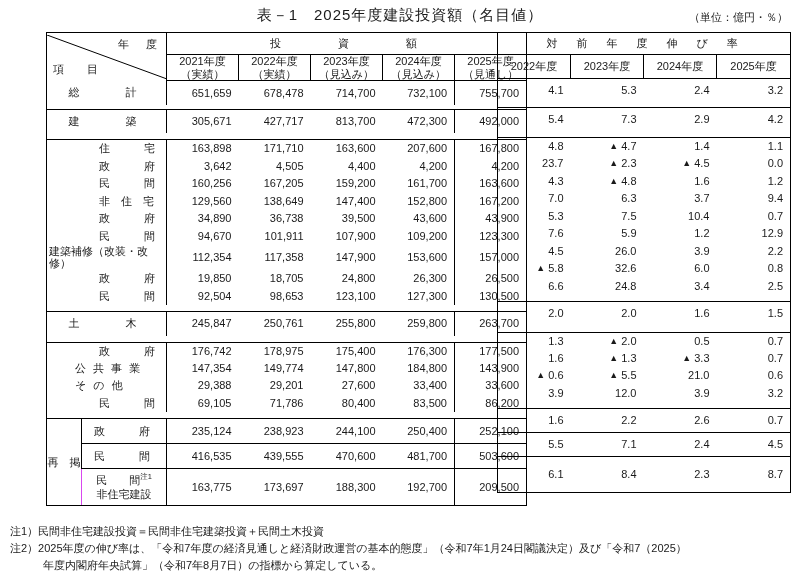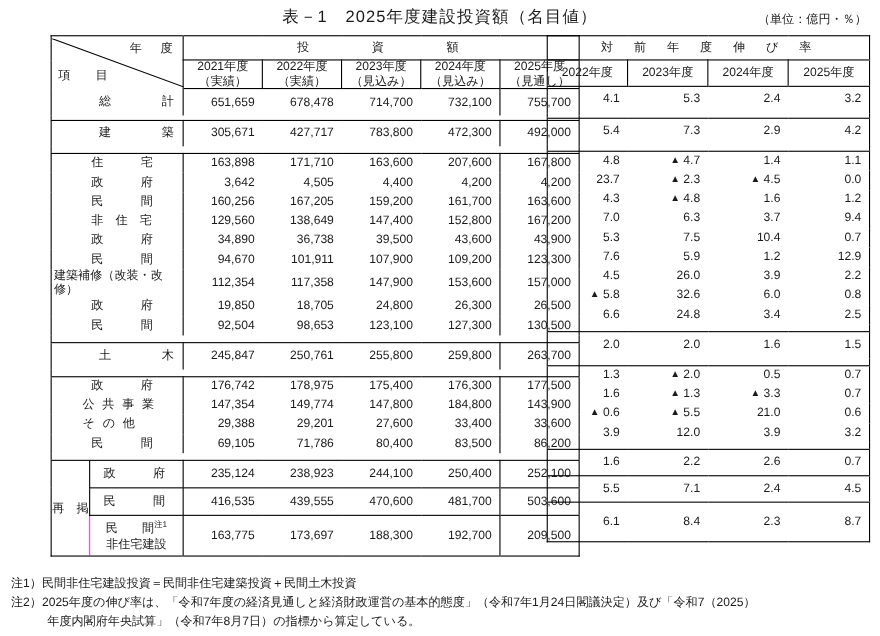--- a/index.html
+++ b/index.html
@@ -29,21 +29,21 @@
     font-size:11px;font-weight:normal;
     padding:0;margin:0;
     border:0 solid #000;
     vertical-align:middle;
     line-height:1.15;
   }
   .outer{border:1.4px solid #000;}
 
   
   .num{text-align:right;padding-right:7px;}
-  .lbl{text-align:right;}
+  .lbl{text-align:center;}
   .bl{border-left:1px solid #000;}
   .br{border-right:1px solid #000;}
   .bb{border-bottom:1px solid #000;}
   .thick-l{border-left:1.4px solid #000;}
 
   .h24{height:24px;}
   .h18{height:17.5px;}
 
   
   .hdrcell{text-align:center;font-size:11px;}
@@ -51,21 +51,21 @@
     position:relative;height:44px;
   }
   .diag .nendo{position:absolute;right:6px;top:3px;font-size:11px;letter-spacing:3px;}
   .diag .komoku{position:absolute;left:6px;bottom:3px;font-size:11px;letter-spacing:6px;}
   .diag svg{position:absolute;left:0;top:0;}
   .sp2{letter-spacing:2px;}
   .sp4{letter-spacing:4px;}
   .sp8{letter-spacing:8px;}
 
   .rowlabel{padding-left:8px;}
-  .indent{padding-left:36px;}
+  .indent{padding-left:52px;}
   .indent2{padding-left:28px;}
 
   .note-sup{font-size:7.5px;vertical-align:super;}
 
   
   .sidenotes{position:absolute;left:792px;top:0;width:30px;}
 
   .footnotes{
     position:absolute;left:10px;top:524px;width:780px;
     font-size:11px;line-height:1.45;
@@ -136,21 +136,21 @@
           <td class="num thick-l">755,700</td>
         </tr>
         <tr>
             <td colspan="6" style="height:4px;border-bottom:1px solid #000;padding:0;"></td>
           </tr>
 
         <tr class="h24">
           <td class="lbl br sp8">建　　築</td>
           <td class="num">305,671</td>
           <td class="num">427,717</td>
-          <td class="num">783,800</td>
+          <td class="num">813,700</td>
           <td class="num">472,300</td>
           <td class="num thick-l">492,000</td>
         </tr>
         <tr>
             <td colspan="6" style="height:6px;border-bottom:1px solid #000;padding:0;"></td>
           </tr>
 
         <tr class="h18">
           <td class="br indent sp4">住　　宅</td>
           <td class="num">163,898</td>

